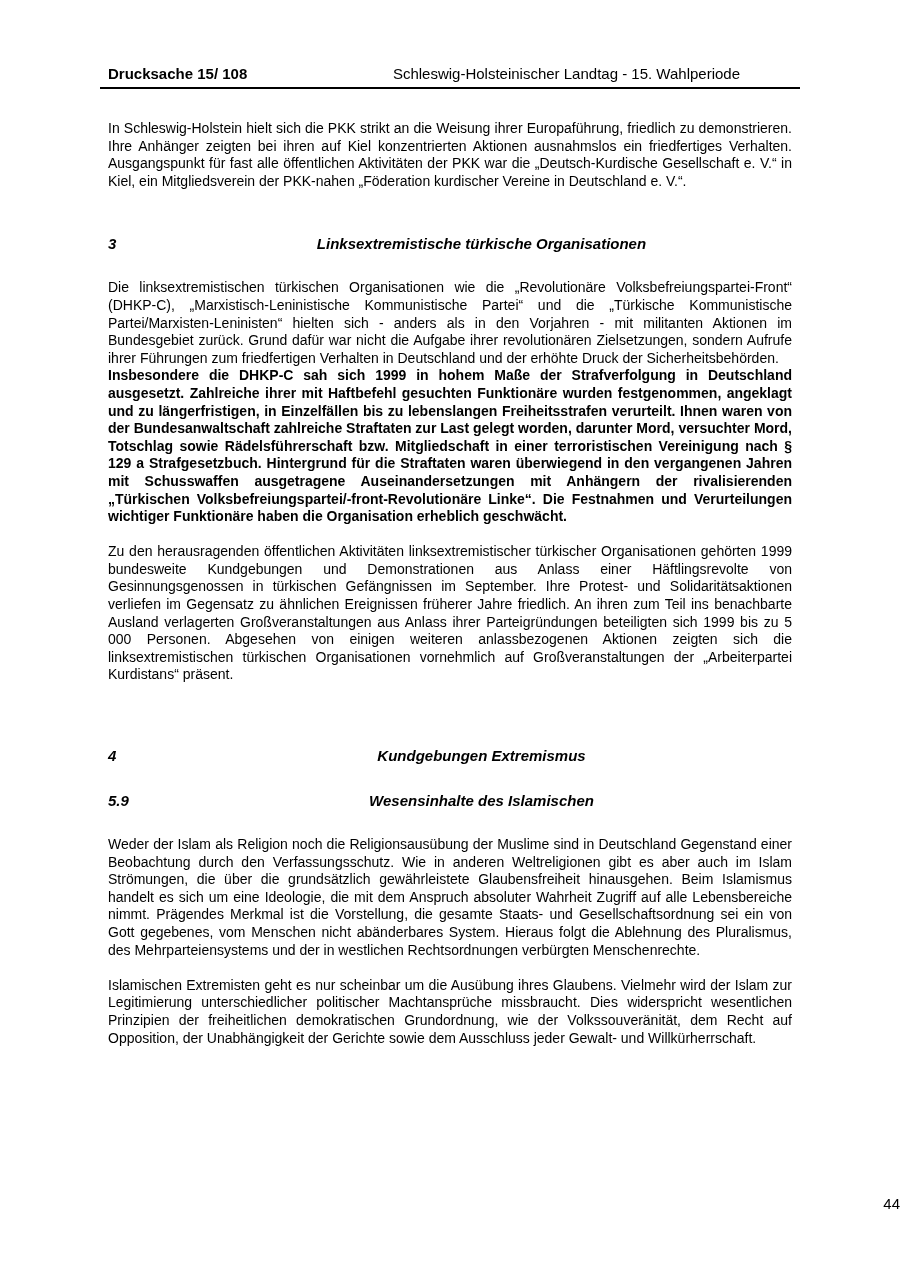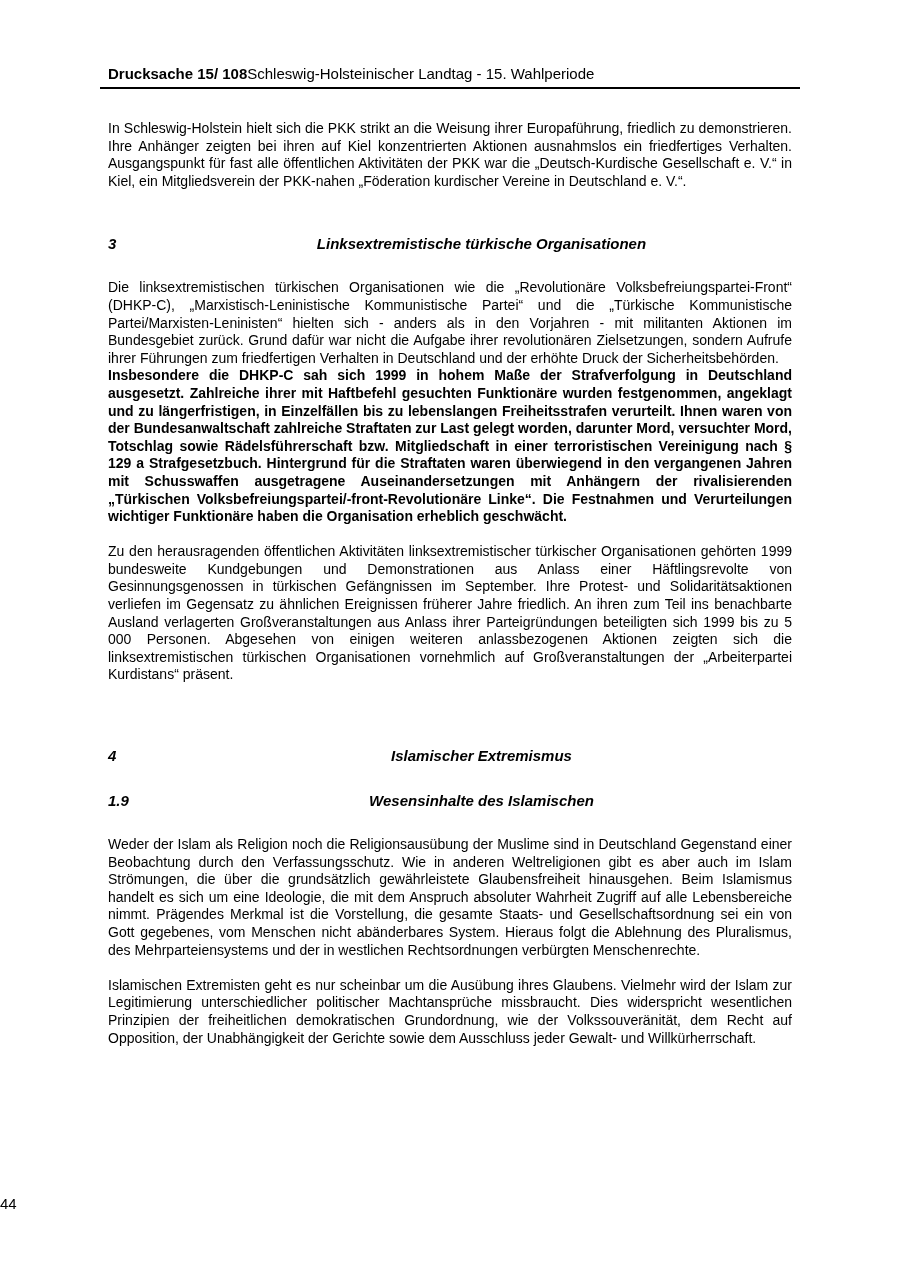--- a/index.html
+++ b/index.html
@@ -40,21 +40,21 @@
     font-size: 15px;
     line-height: 19px;
   }
   .header-left {
     font-weight: bold;
     padding-left: 8px;
     white-space: nowrap;
   }
   .header-center {
     flex: 1;
-    text-align: left;
+    text-align: right;
     padding-right: 60px;
     white-space: nowrap;
   }
   .header-rule {
     border-bottom: 2px solid #000000;
     margin-top: 4px;
     width: 700px;
   }
 
   
@@ -97,21 +97,21 @@
     flex: 1;
     text-align: center;
   }
 
   
   .page-footer {
     position: absolute;
     left: 0;
     top: 1178px;
     width: 900px;
-    text-align: left;
+    text-align: right;
     font-size: 15px;
     line-height: 19px;
   }
 </style>
 </head>
 <body>
 
 <div class="page">
 
   <div class="content">
@@ -147,27 +147,27 @@
     <div class="gap-sm"></div>
 
     <div class="body-block">
       <p class="para">Zu den herausragenden öffentlichen Aktivitäten linksextremistischer türkischer Organisationen gehörten 1999 bundesweite Kundgebungen und Demonstrationen aus Anlass einer Häftlingsrevolte von Gesinnungsgenossen in türkischen Gefängnissen im September. Ihre Protest- und Solidaritätsaktionen verliefen im Gegensatz zu ähnlichen Ereignissen früherer Jahre friedlich. An ihren zum Teil ins benachbarte Ausland verlagerten Großveranstaltungen aus Anlass ihrer Parteigründungen beteiligten sich 1999 bis zu 5 000 Personen. Abgesehen von einigen weiteren anlassbezogenen Aktionen zeigten sich die linksextremistischen türkischen Organisationen vornehmlich auf Großveranstaltungen der „Arbeiterpartei Kurdistans“ präsent.</p>
     </div>
 
     <div class="gap-xl"></div>
 
     <div class="heading">
       <span class="num">4</span>
-      <span class="title">Islamischer Extremismus</span>
+      <span class="title">Kundgebungen Extremismus</span>
     </div>
 
     <div class="gap-md"></div>
 
     <div class="heading">
-      <span class="num">1.9</span>
+      <span class="num">5.9</span>
       <span class="title">Wesensinhalte des Islamischen</span>
     </div>
 
     <div class="gap-md"></div>
 
     <div class="body-block">
       <p class="para">Weder der Islam als Religion noch die Religionsausübung der Muslime sind in Deutschland Gegenstand einer Beobachtung durch den Verfassungsschutz. Wie in anderen Weltreligionen gibt es aber auch im Islam Strömungen, die über die grundsätzlich gewährleistete Glaubensfreiheit hinausgehen. Beim Islamismus handelt es sich um eine Ideologie, die mit dem Anspruch absoluter Wahrheit Zugriff auf alle Lebensbereiche nimmt. Prägendes Merkmal ist die Vorstellung, die gesamte Staats- und Gesellschaftsordnung sei ein von Gott gegebenes, vom Menschen nicht abänderbares System. Hieraus folgt die Ablehnung des Pluralismus, des Mehrparteiensystems und der in westlichen Rechtsordnungen verbürgten Menschenrechte.</p>
     </div>
 
     <div class="gap-sm"></div>

